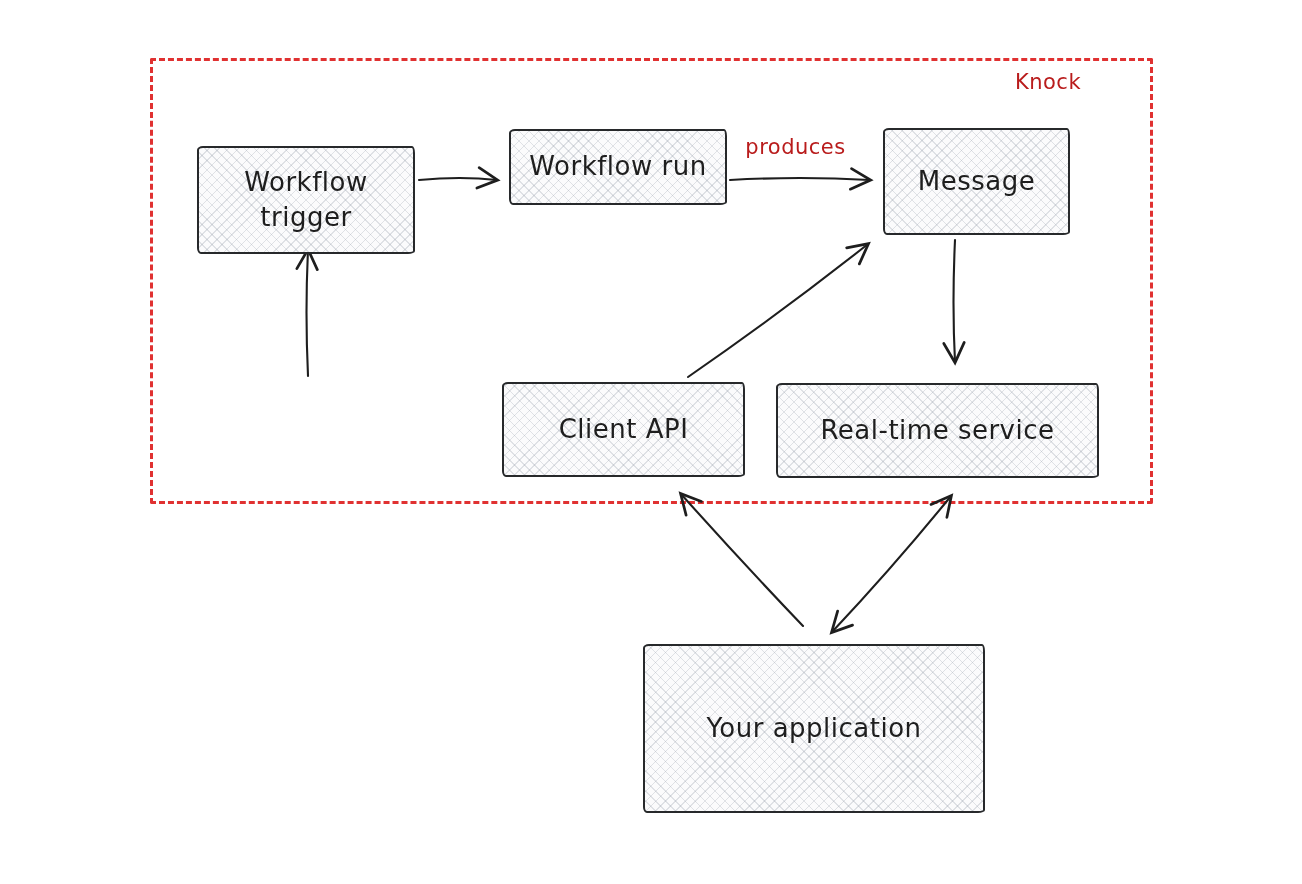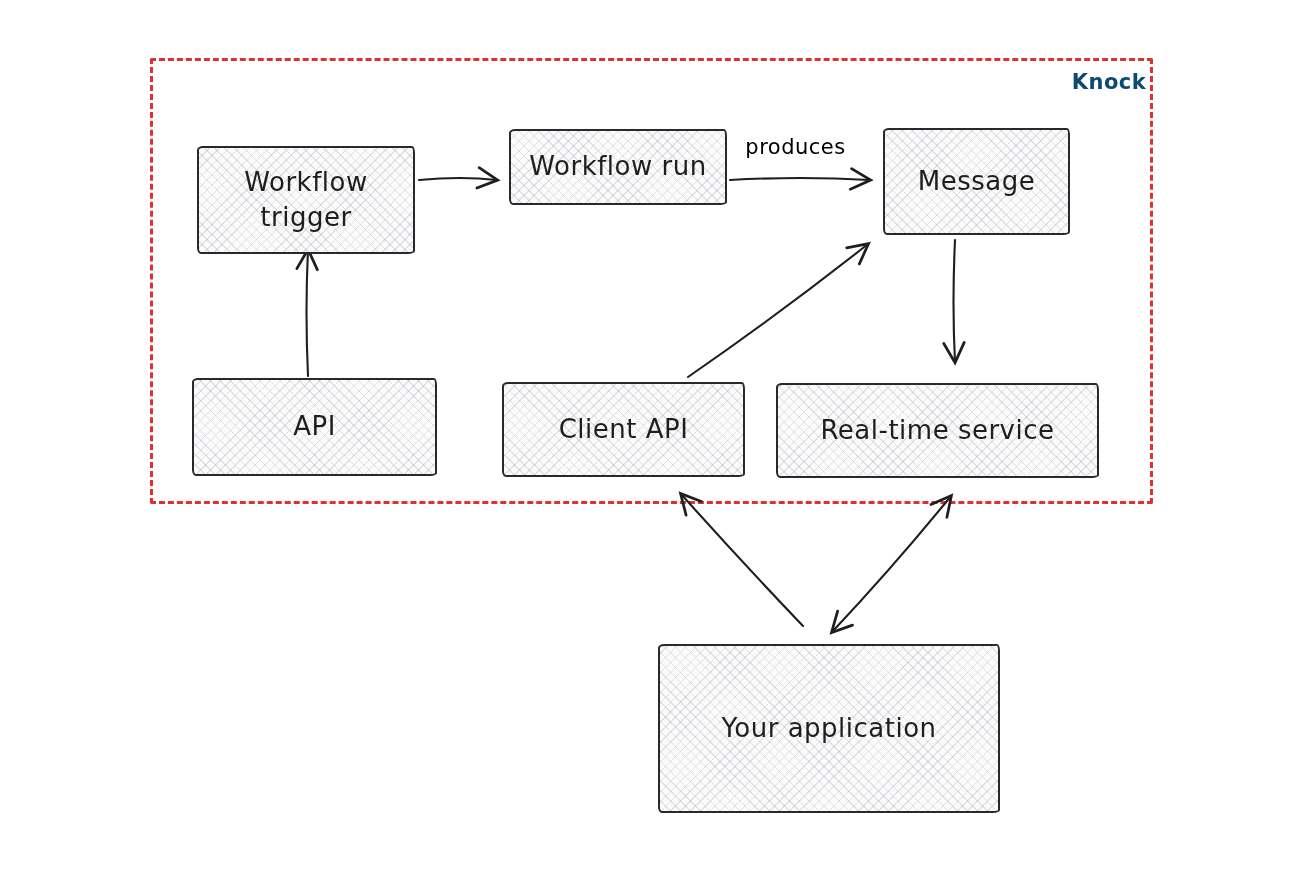--- a/index.html
+++ b/index.html
@@ -22,27 +22,27 @@
     left: 150px;
     top: 58px;
     width: 1003px;
     height: 446px;
     border: 3px dashed #e03131;
     box-sizing: border-box;
     border-radius: 2px;
   }
   .frame-label {
     position: absolute;
-    left: 1069px;
+    left: 1008px;
     top: 70px;
     width: 80px;
     text-align: center;
     font-size: 21px;
-    font-weight: 700;
-    color: #0c4a6e;
+    font-weight: 400;
+    color: #b91c1c;
     letter-spacing: 0.5px;
   }
   
   .node {
     position: absolute;
     box-sizing: border-box;
     border: 2.2px solid #27292b;
     display: flex;
     align-items: center;
     justify-content: center;
@@ -59,30 +59,30 @@
     border-radius: 6px 3px 7px 4px / 4px 7px 3px 6px;
   }
   .node span { padding: 0 14px; }
 
   .node-workflow-trigger { left: 197px; top: 126px; width: 218px; height: 108px; margin-top: 20px; }
   .node-workflow-run     { left: 509px; top: 129px; width: 218px; height: 76px; }
   .node-message          { left: 883px; top: 128px; width: 187px; height: 107px; }
   .node-api              { left: 192px; top: 378px; width: 245px; height:  98px; }
   .node-client-api       { left: 502px; top: 382px; width: 243px; height:  95px; }
   .node-real-time        { left: 776px; top: 383px; width: 323px; height:  95px; }
-  .node-application      { left: 658px; top: 644px; width: 342px; height: 169px; }
+  .node-application      { left: 643px; top: 644px; width: 342px; height: 169px; }
 
   .edge-label {
     position: absolute;
     left: 738px;
     top: 135px;
     width: 115px;
     text-align: center;
     font-size: 21px;
-    color: #000000;
+    color: #b91c1c;
     letter-spacing: 0.5px;
   }
   svg.edges {
     position: absolute;
     left: 0; top: 0;
     width: 1302px;
     height: 884px;
     pointer-events: none;
   }
 </style>
@@ -118,23 +118,20 @@
   </div>
 
   <div class="node node-workflow-run">
     <span>Workflow run</span>
   </div>
 
   <div class="node node-message">
     <span>Message</span>
   </div>
 
-  <div class="node node-api">
-    <span>API</span>
-  </div>
 
   <div class="node node-client-api">
     <span>Client API</span>
   </div>
 
   <div class="node node-real-time">
     <span>Real-time service</span>
   </div>
 
   <div class="node node-application">

